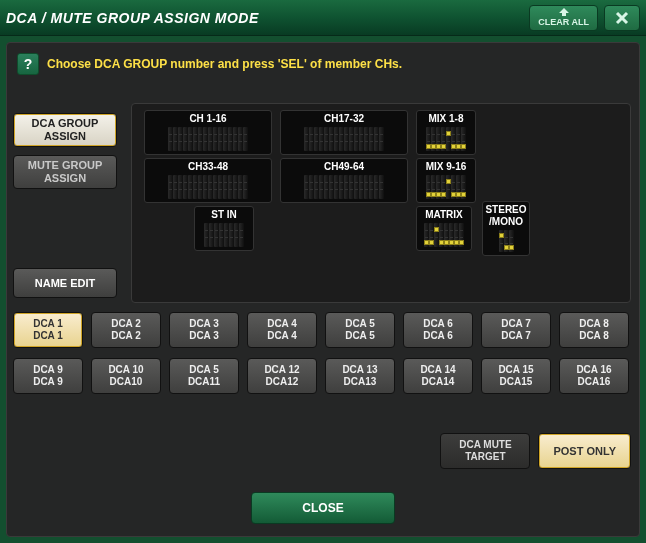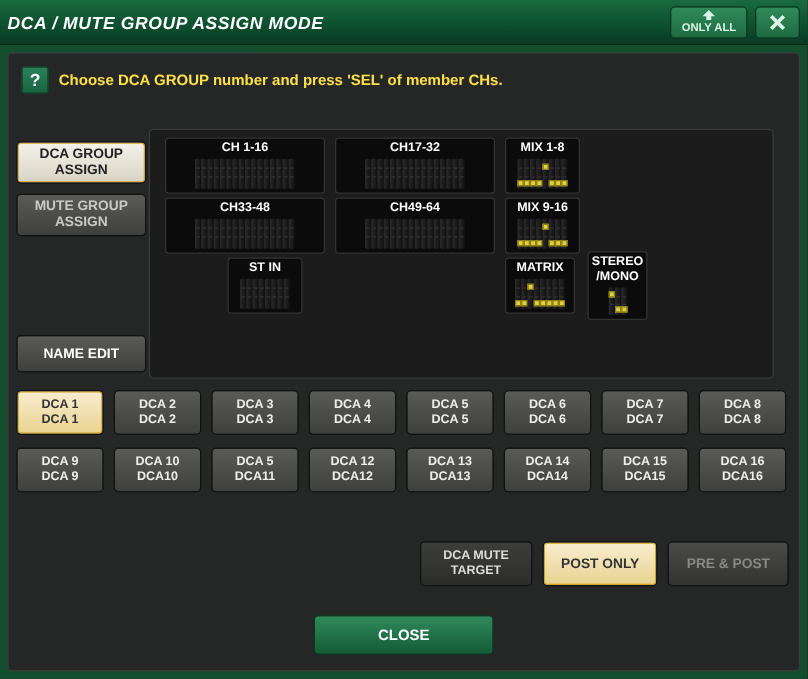--- a/index.html
+++ b/index.html
@@ -40,21 +40,21 @@
 .mode-btn {
   position: absolute; width: 104px; height: 34px; border-radius: 4px;
   font: bold 11px Arial; text-align: center; line-height: 13px;
   display: flex; align-items: center; justify-content: center;
   border: 1px solid #111; cursor: pointer;
 }
 .mode-active { background: linear-gradient(#f4f2ea,#d8d3c4); color: #222; box-shadow: 0 0 0 1px #cfa426 inset; }
 .mode-inactive { background: linear-gradient(#5a5a59,#3f3f3e); color: #c9c9c9; }
 
 .panel {
-  position: absolute; left: 112px; top: 60px; width: 500px; height: 200px;
+  position: absolute; left: 124px; top: 60px; width: 500px; height: 200px;
   background: #1c1c1c; border: 1px solid #3a3a3a; border-radius: 4px;
 }
 
 .group {
   position: absolute; background: #0b0b0b; border: 1px solid #333; border-radius: 3px;
   display: flex; flex-direction: column; align-items: center; padding: 2px;
 }
 .group .glabel { color: #fff; font: bold 10px Arial; height: 12px; line-height: 12px; }
 .group .faders { display: flex; gap: 0px; align-items: flex-end; height: 100%; padding:2px 1px 1px 1px; }
 .fader { width: 5px; height: 100%; background: linear-gradient(90deg,#2a2a2a,#0f0f0f); border-radius: 1px; position: relative; }
@@ -114,21 +114,21 @@
 <body>
 
 <div class="window">
   <div class="titlebar">
     <div class="title">DCA / MUTE GROUP ASSIGN MODE</div>
     <div class="controls">
       <div class="tb-btn clear-btn">
         <svg width="14" height="8" viewBox="0 0 14 8">
           <polygon points="7,0 12,5 9,5 9,8 5,8 5,5 2,5" fill="#d8f5e6"></polygon>
         </svg>
-        <span>ONLY ALL</span>
+        <span>CLEAR ALL</span>
       </div>
       <div class="tb-btn tb-close">
         <svg width="14" height="14" viewBox="0 0 14 14">
           <line x1="2" y1="2" x2="12" y2="12"></line>
             <line x1="12" y1="2" x2="2" y2="12"></line>
         </svg>
       </div>
     </div>
   </div>
 
@@ -425,22 +425,19 @@
     </div>
 
     <div class="mute-target">
       <div class="mt-label">
         <span style="white-space:pre-line">DCA MUTE
 TARGET</span>
       </div>
       <div class="mt-opt mt-sel">
         <span>POST ONLY</span>
       </div>
-      <div class="mt-opt mt-un">
-        <span>PRE &amp; POST</span>
-      </div>
     </div>
 
     <div class="close-btn">
       <span>CLOSE</span>
     </div>
   </div>
 </div>
 
 </body></html>

